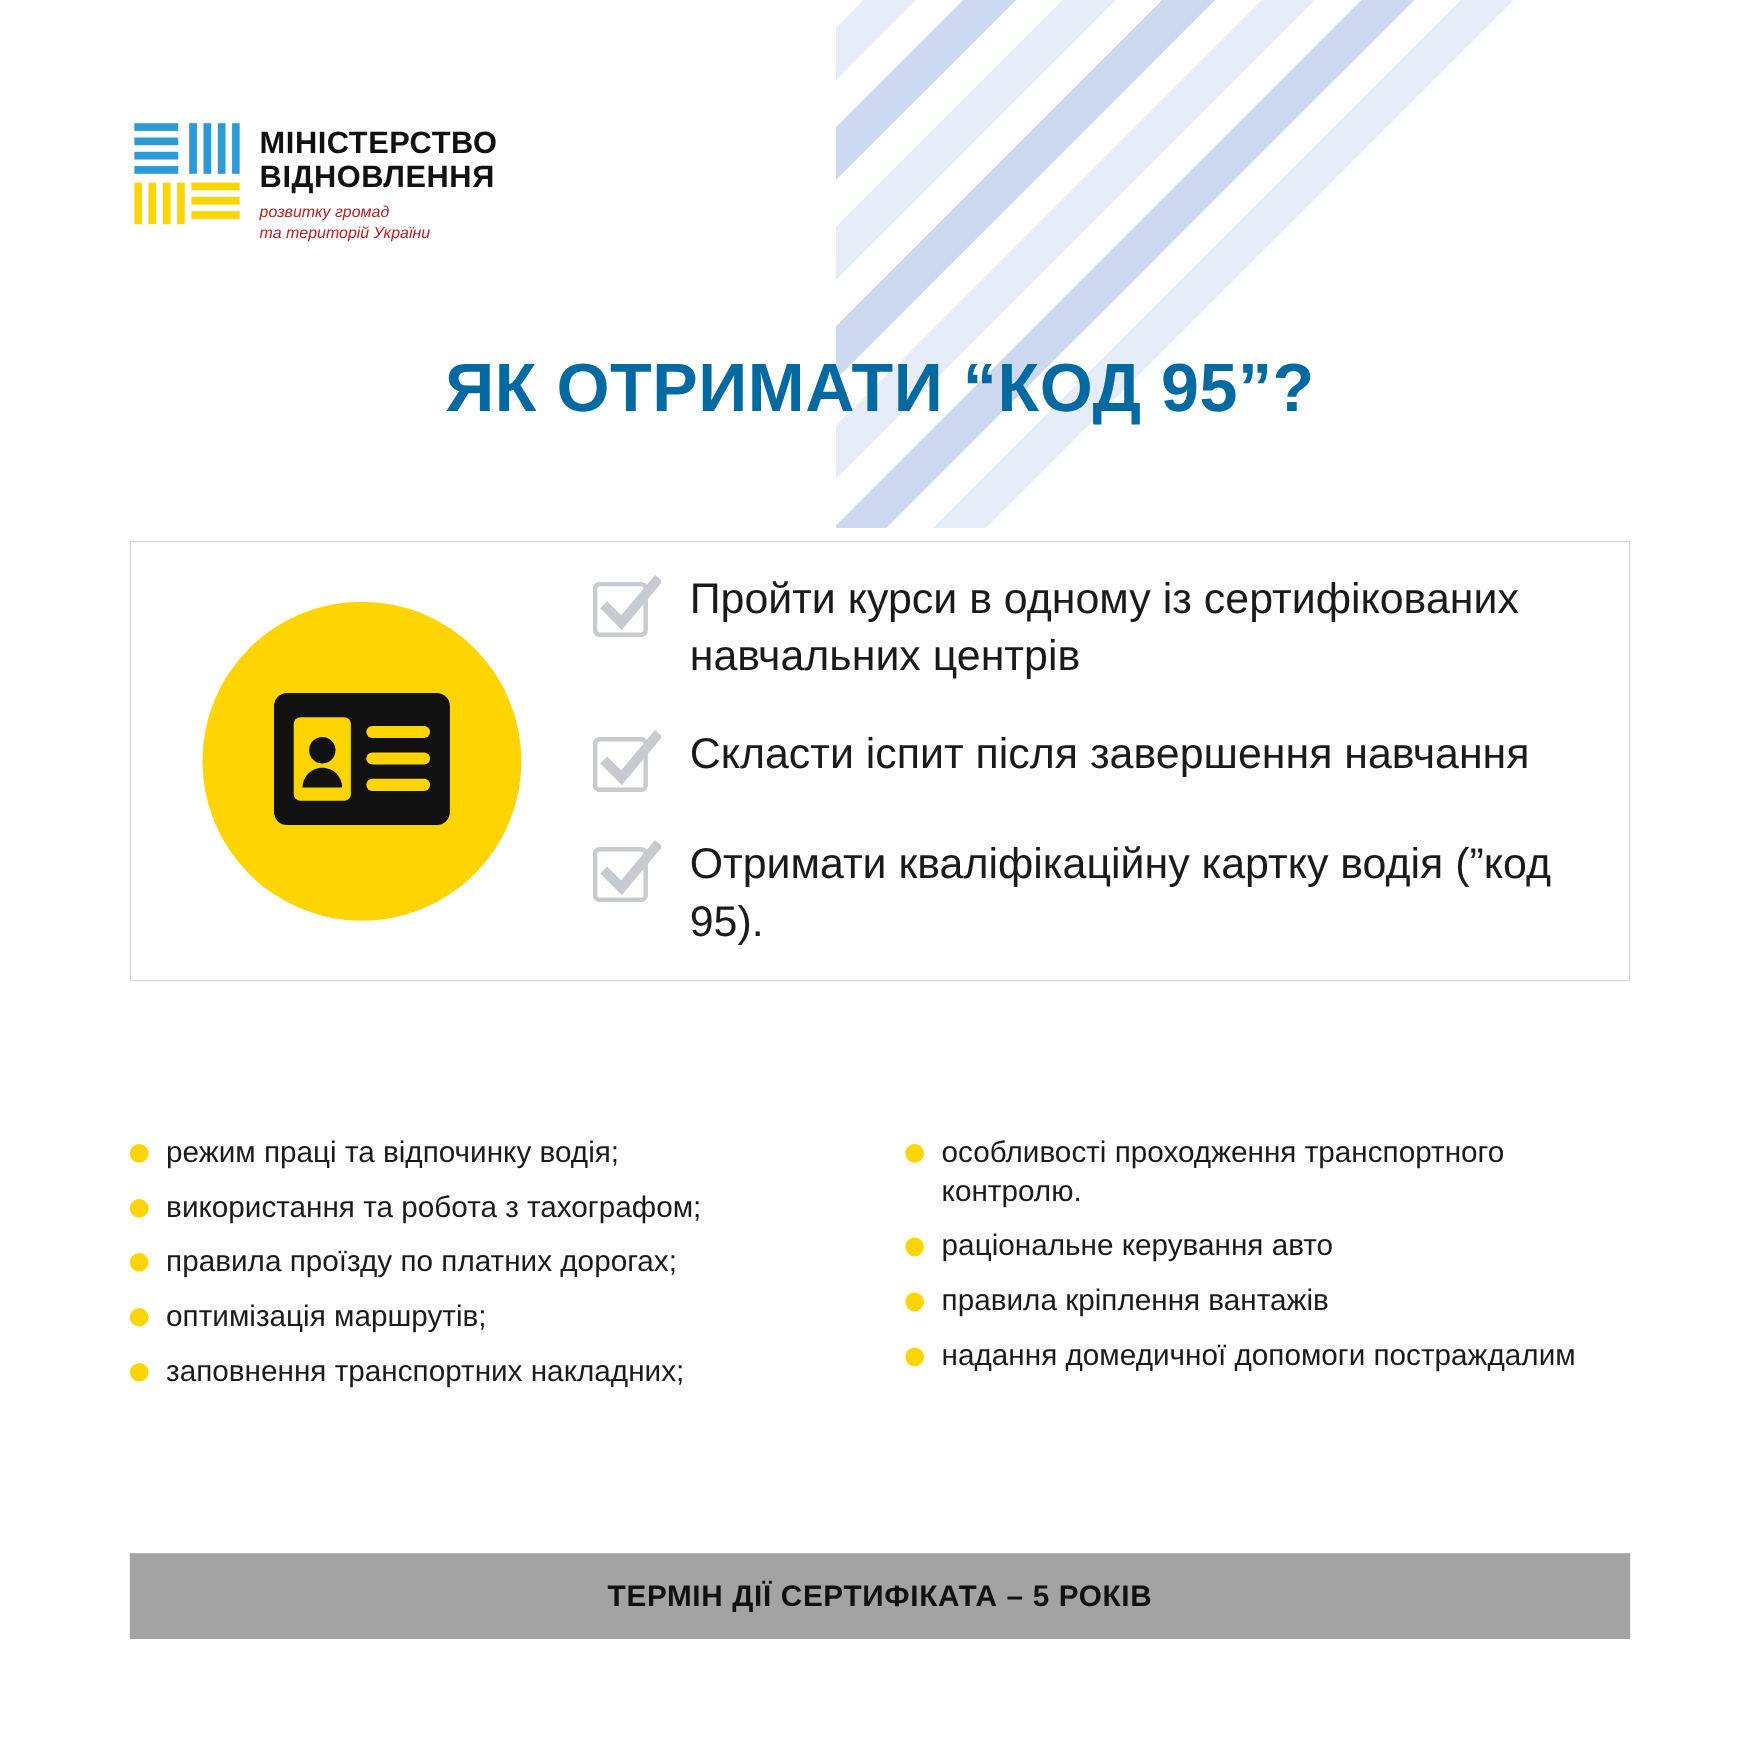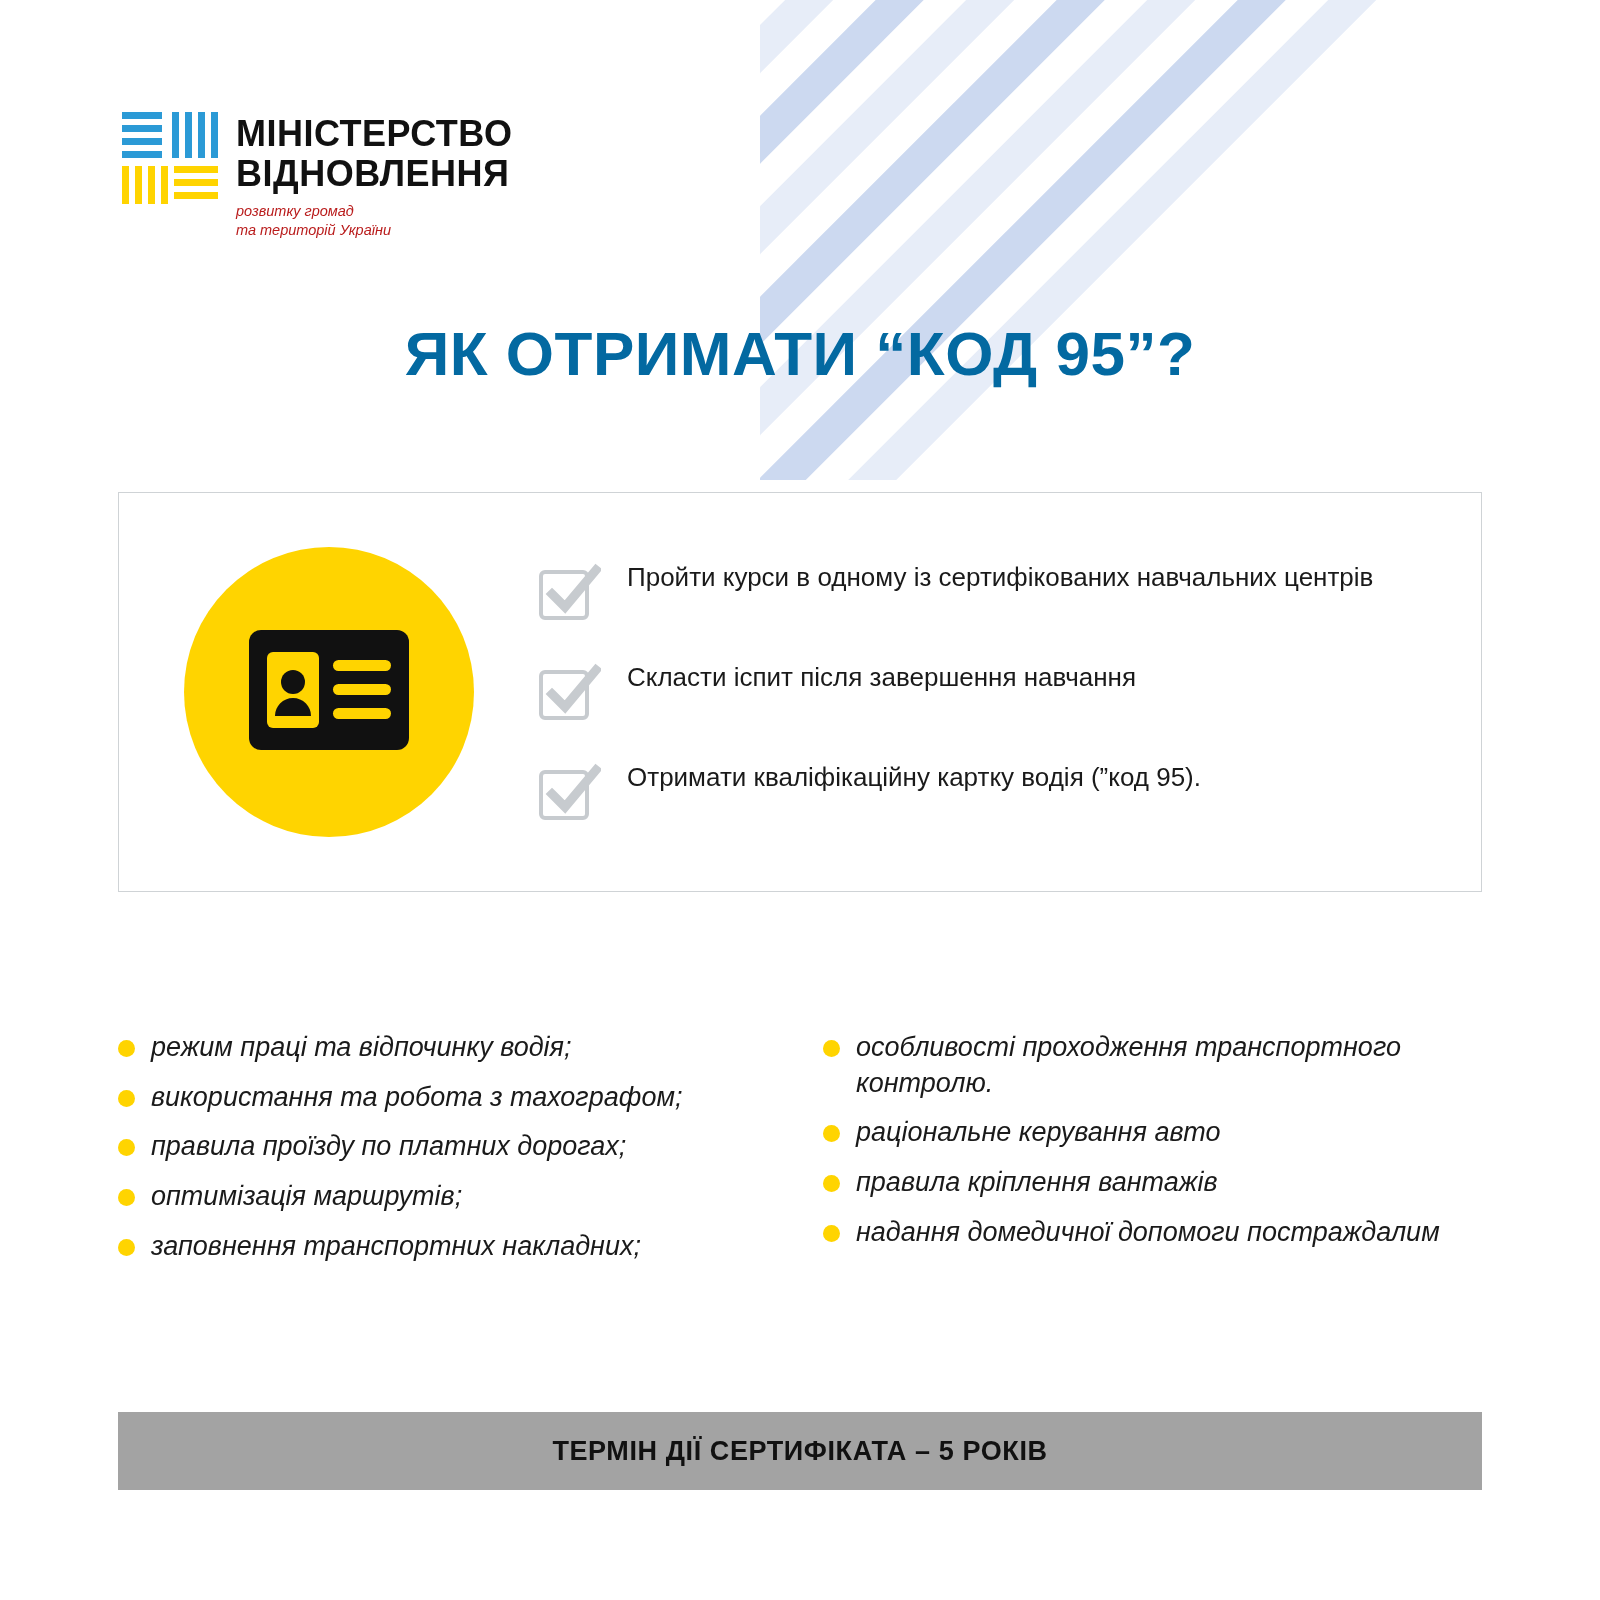--- a/index.html
+++ b/index.html
@@ -35,21 +35,21 @@
     position: absolute;
     top: 108px;
     left: 122px;
     display: flex;
     align-items: flex-start;
     gap: 18px;
   }
   .logo-mark { width: 96px; height: 96px; }
   .logo-text { padding-top: 6px; }
   .logo-title {
-    font-size: 36px;
+    font-size: 28px;
     font-weight: bold;
     letter-spacing: 0.5px;
     line-height: 1.12;
     color: #111111;
     text-transform: uppercase;
   }
   .logo-sub {
     margin-top: 7px;
     font-size: 14.5px;
     color: #b91c1c;
@@ -103,21 +103,21 @@
     flex-direction: column;
     gap: 36px;
   }
   .step-row {
     display: flex;
     align-items: flex-start;
     gap: 26px;
   }
   .check-box { flex: none; width: 62px; height: 62px; margin-top: 2px; }
   .step-text {
-    font-size: 26px;
+    font-size: 39px;
     line-height: 1.35;
     color: #1a1a1a;
     max-width: 800px;
   }
 
   
   .section-title {
     position: absolute;
     top: 955px;
     left: 118px;
@@ -136,21 +136,20 @@
     left: 118px;
     width: 1370px;
     display: flex;
     gap: 40px;
   }
   .topic-col { width: 665px; display: flex; flex-direction: column; gap: 14px; }
   .topic-item {
     display: flex;
     align-items: flex-start;
     gap: 16px;
-    font-style: italic;
   }
   .dot {
     flex: none;
     width: 17px;
     height: 17px;
     border-radius: 50%;
     background: #ffd400;
     margin-top: 10px;
   }
   .topic-text {

